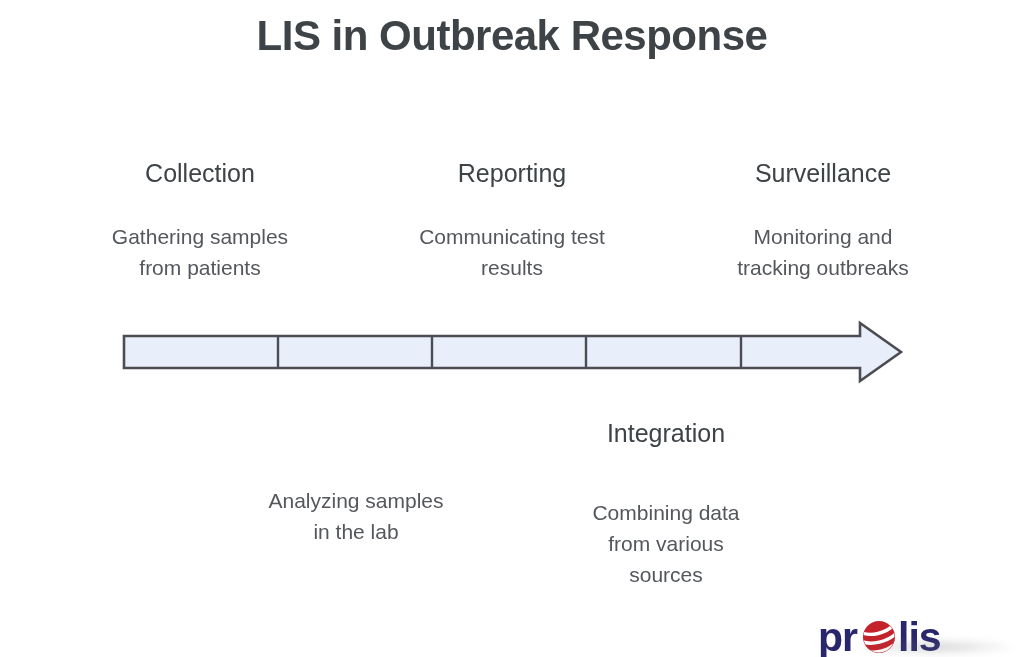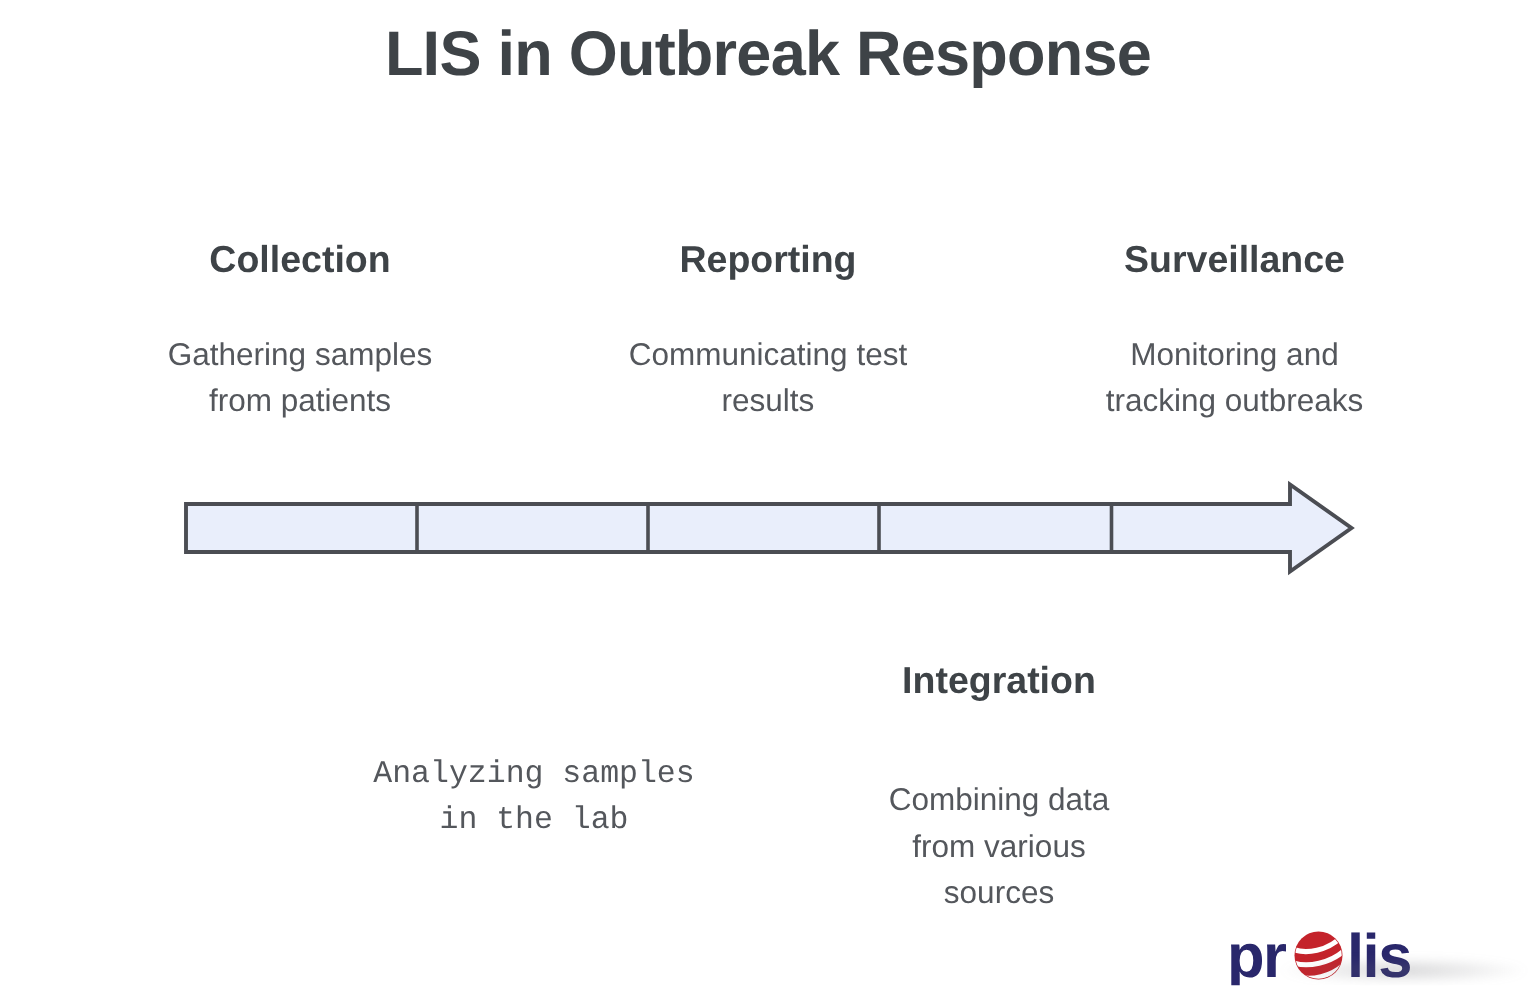--- a/index.html
+++ b/index.html
@@ -12,35 +12,35 @@
     position:absolute;left:0;top:8px;width:1024px;height:56px;
     line-height:56px;text-align:center;
     font-size:42px;font-weight:bold;letter-spacing:-0.5px;
     color:var(--title,#3e4347);
   }
   .stage{
     position:absolute;width:280px;transform:translateX(-50%);
     text-align:center;
   }
   .stage-label{
-    font-size:25px;font-weight:bold;line-height:30px;
+    font-size:25px;font-weight:normal;line-height:30px;
     color:var(--heading,#3e4347);
   }
   .stage-desc{
     font-size:21px;line-height:31px;white-space:pre-line;
     color:var(--body,#54575c);
     margin-top:33px;
     text-align:center;
   }
   .stage.collection{left:200px;top:158px;}
   .stage.reporting{left:512px;top:158px;}
   .stage.surveillance{left:823px;top:158px;}
   .stage.testing{left:356px;top:469px;}
-  .stage.testing .stage-desc{margin-top:32px;font-family:Liberation Mono, monospace;}
-  .stage.integration{left:666px;top:439px;}
+  .stage.testing .stage-desc{margin-top:16px;}
+  .stage.integration{left:666px;top:418px;}
   .stage.integration .stage-desc{margin-top:49px;}
   .arrow-wrap{position:absolute;left:105px;top:315px;width:800px;height:72px;}
   .logo-wrap{position:absolute;left:816px;top:597px;width:130px;height:55px;margin-top:13px;}
   .logo-shadow{
     position:absolute;left:852px;top:638px;width:168px;height:18px;
     background:radial-gradient(ellipse at center, rgba(110,110,115,0.28) 0%, rgba(110,110,115,0) 70%);
     filter:blur(3px);
   }
 </style>
 </head>

